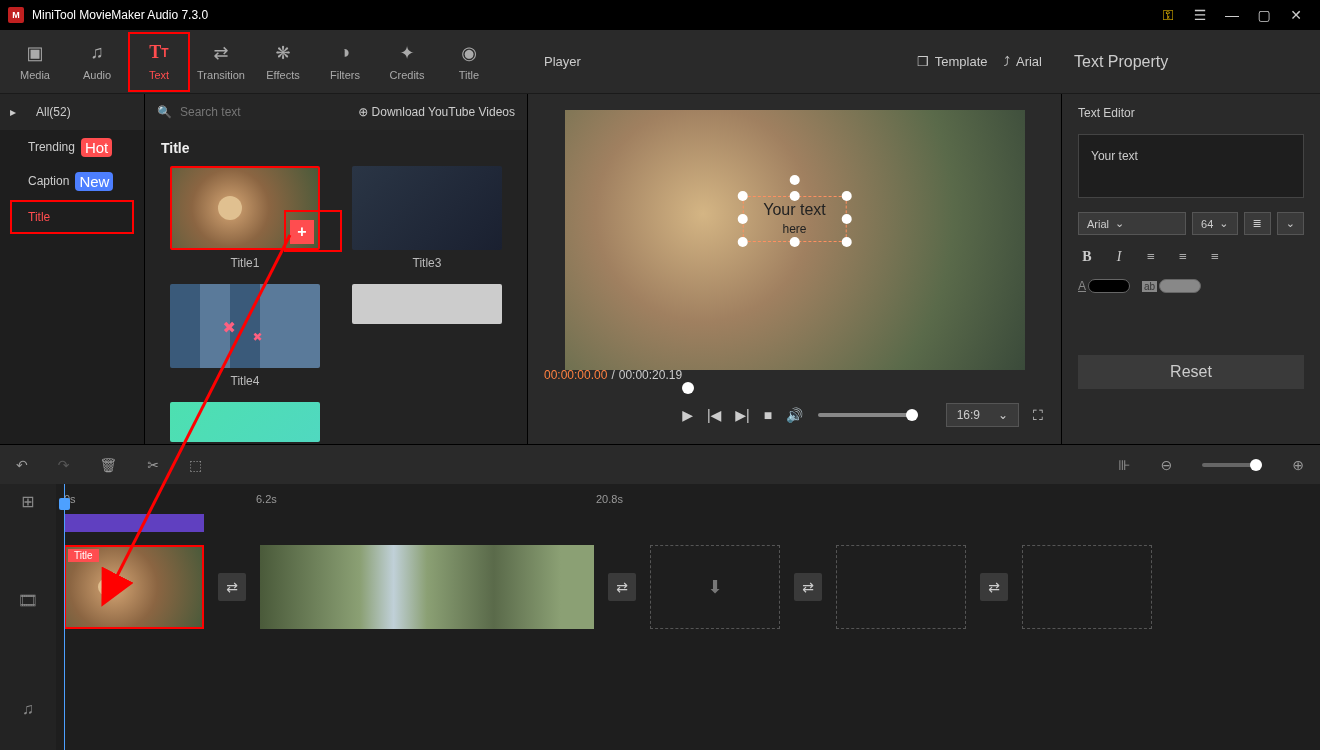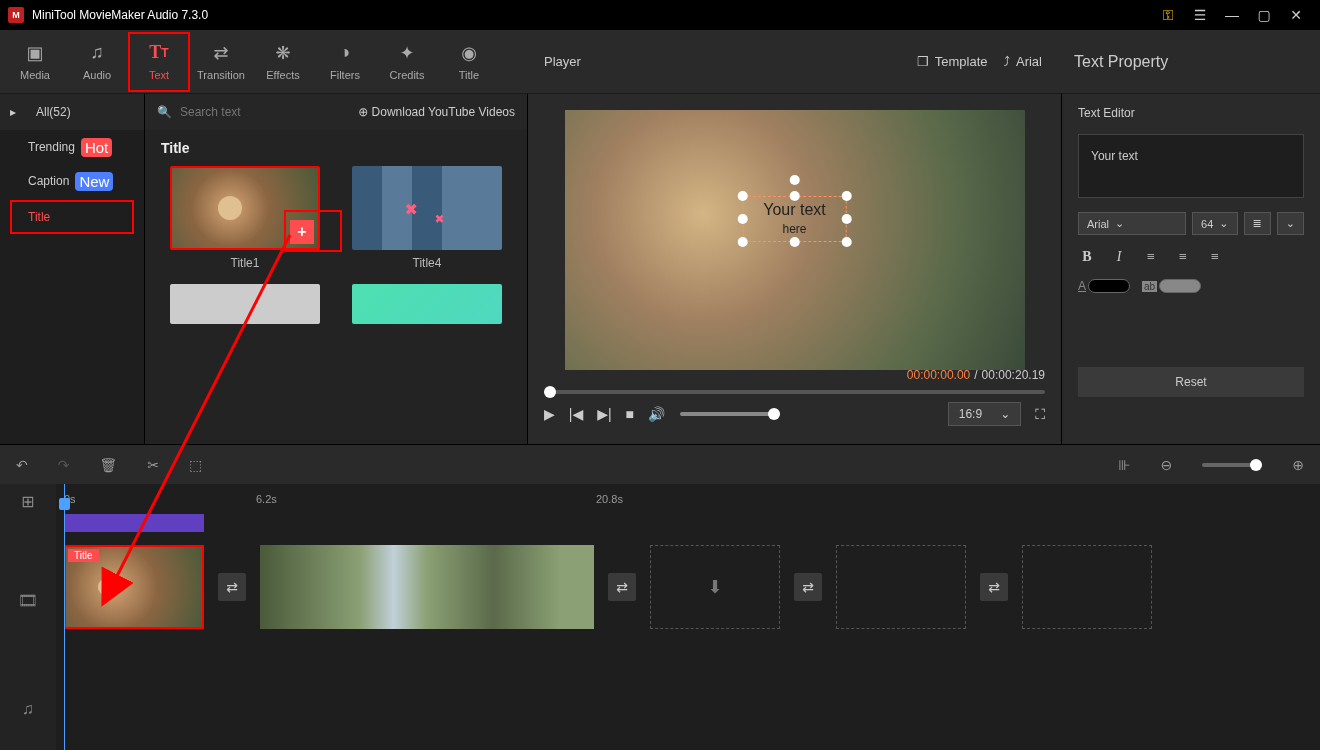--- a/index.html
+++ b/index.html
@@ -37,42 +37,42 @@
 .thimg.t5{background:#ccc}
 .thimg.t6{background:linear-gradient(135deg,#4de0b0,#50d8c0)}
 .addbtn{position:absolute;bottom:4px;right:4px;width:24px;height:24px;background:#ff4d4f;color:#fff;display:flex;align-items:center;justify-content:center;font-size:16px;font-weight:bold}
 .addbox{position:absolute;bottom:-4px;right:-24px;width:58px;height:42px;border:2px solid #ff0000}
 .circ{position:absolute;top:50%;left:40%;transform:translate(-50%,-50%);width:24px;height:24px;border-radius:50%;background:#e0c090}
 .preview{flex:1;background:#2a2a2a;display:flex;flex-direction:column;border-left:1px solid #000;border-right:1px solid #000}
 .pview{flex:1;display:flex;align-items:center;justify-content:center;padding:16px}
 .canvas{width:460px;height:260px;background:radial-gradient(circle at 30% 40%,#d4b584 0%,#a08060 30%,#5a6a4a 70%,#3a4a3a 100%);position:relative}
 .textbox{position:absolute;top:42%;left:50%;transform:translate(-50%,-50%);border:1px dashed #ff9060;padding:4px 20px;color:#222;font-size:16px;text-align:center}
 .handle{position:absolute;width:10px;height:10px;background:#fff;border-radius:50%}
-.pctrl{height:60px;padding:0 16px;display:flex;flex-direction:column;gap:8px}
+.pctrl{height:60px;padding:0 16px;display:flex;flex-direction:row;}
 .seekbar{height:4px;background:#555;border-radius:2px;position:relative}
 .seekbar .dot{position:absolute;left:0;top:-4px;width:12px;height:12px;background:#fff;border-radius:50%}
 .timedisp{display:flex;justify-content:flex-end;font-size:12px;gap:4px;margin-top:-18px}
 .timedisp .cur{color:#ff8040}
 .pbuttons{display:flex;align-items:center;gap:14px;color:#ccc}
 .pbuttons .ib{cursor:pointer;font-size:14px}
 .pbuttons .vol{width:100px;height:4px;background:#888;border-radius:2px;position:relative}
 .pbuttons .vol .vdot{position:absolute;right:0;top:-4px;width:12px;height:12px;background:#fff;border-radius:50%}
 .pbuttons .spacer{flex:1}
 .ratio{background:#3a3a3a;padding:4px 10px;font-size:12px;border:1px solid #555;display:flex;align-items:center;gap:18px}
 .rightcol{width:258px;background:#2a2a2a;padding:0}
 .rbody{padding:12px 16px;font-size:12px;color:#ccc;display:flex;flex-direction:column;gap:14px}
 .tinput{background:#1e1e1e;border:1px solid #444;padding:14px 12px;color:#ccc;height:64px}
 .frow{display:flex;gap:6px}
 .fsel{background:#3a3a3a;border:1px solid #555;padding:4px 8px;font-size:11px;color:#ccc;display:flex;align-items:center;gap:6px}
 .fmtrow{display:flex;gap:14px;color:#ccc;font-size:14px}
 .fmtbtn{cursor:pointer;width:18px;text-align:center;font-family:serif}
 .colrow{display:flex;gap:12px;align-items:center}
 .colbtn{display:flex;align-items:center;gap:2px}
 .colsw{width:42px;height:14px;background:#000;border:1px solid #666;border-radius:7px}
-.resetb{background:#3a3a3a;border:none;color:#ccc;padding:8px 28px;font-size:12px;float:right;margin-top:60px}
+.resetb{background:#3a3a3a;border:none;color:#ccc;padding:8px 28px;font-size:16px;float:right;margin-top:48px}
 .toolbar2{height:40px;background:#2a2a2a;display:flex;align-items:center;padding:0 16px;gap:30px;color:#999;font-size:14px;border-top:1px solid #000}
 .toolbar2 .spacer{flex:1}
 .zoomsl{width:60px;height:4px;background:#666;border-radius:2px;position:relative}
 .zoomsl .zdot{position:absolute;right:0;top:-4px;width:12px;height:12px;background:#fff;border-radius:50%}
 .timeline{height:266px;background:#1e1e1e;display:flex}
 .tlicons{width:56px;background:#232323;display:flex;flex-direction:column;align-items:center;padding-top:8px;gap:50px;color:#888;font-size:16px}
 .tlbody{flex:1;position:relative;overflow:hidden}
 .ruler{height:30px;display:flex;align-items:center;font-size:11px;color:#999;position:relative;padding-left:8px}
 .ruler span{position:absolute}
 .playhead{position:absolute;left:8px;top:0;bottom:0;width:1px;background:#4da0ff;z-index:5}
@@ -178,20 +178,24 @@
     <div class="thumbs">
       <div class="thumb">
         <div class="thimg t1">
             <div class="circ"></div>
             <div class="addbtn">+</div>
             <div class="addbox"></div>
           </div>
         <span>Title1</span>
       </div>
       <div class="thumb">
+          <div class="thimg t3"></div>
+          <span>Title3</span>
+        </div>
+      <div class="thumb">
           <div class="thimg t4">
             <span style="position:absolute;top:40%;left:35%;color:#ff6080;font-size:16px">✖</span>
             <span style="position:absolute;top:55%;left:55%;color:#ff6080;font-size:12px">✖</span>
           </div>
           <span>Title4</span>
         </div>
       <div class="thumb">
           <div class="thimg t5" style="height:40px"></div>
         </div>
       <div class="thumb">

